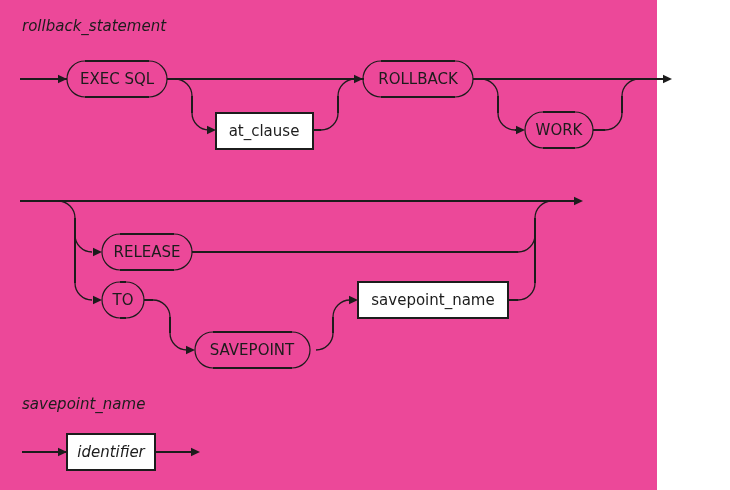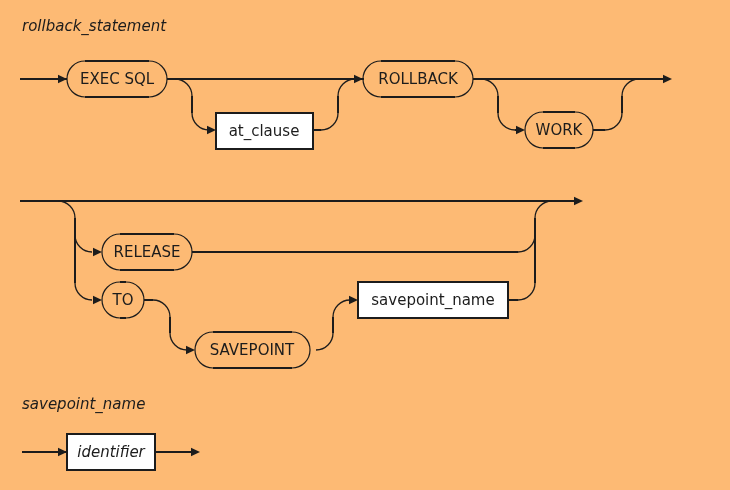--- a/index.html
+++ b/index.html
@@ -4,23 +4,23 @@
 <style>
   html, body {
     margin: 0;
     padding: 0;
     background: #ffffff;
     width: 730px;
     height: 490px;
     overflow: hidden;
   }
   .diagram-wrap {
-    width: 730px;
+    width: 657px;
     height: 490px;
-    background: #fdba74;
+    background: #ec4899;
   }
   svg text {
     font-family: "DejaVu Sans", "Liberation Sans", sans-serif;
     font-size: 15px;
     fill: #1c1c1c;
   }
   .rule-title { font-style: italic; }
   .italic-label { font-style: italic; }
   .rail  { stroke: #1c1c1c; stroke-width: 2;   fill: none; stroke-linecap: butt; }
   .curve { stroke: #1c1c1c; stroke-width: 1.3; fill: none; }

